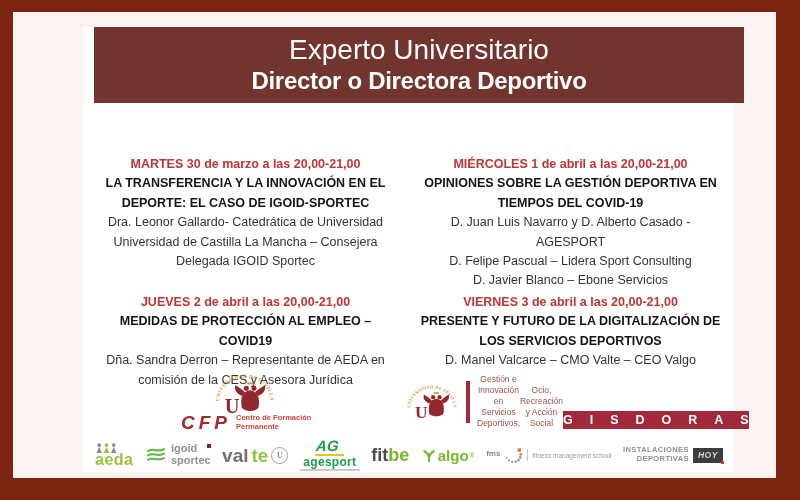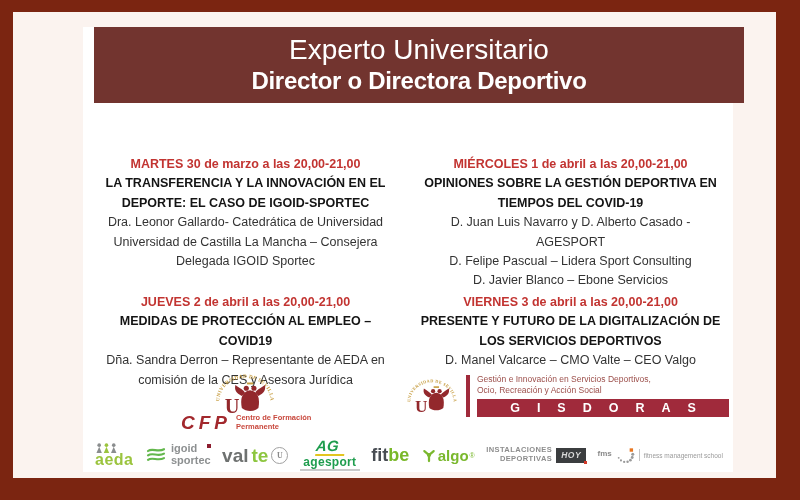--- a/index.html
+++ b/index.html
@@ -36,21 +36,21 @@
   .cfp{position:absolute;left:98px;top:344px;width:160px;}
   .cfp .crest{margin-left:30px;}
   .cfp-row{display:flex;align-items:flex-start;gap:5px;margin-top:-4px;}
   .cfp-acronym{font-size:19px;font-weight:700;color:#a2282d;letter-spacing:4px;line-height:1;font-style:italic;}
   .cfp-label{display:flex;flex-direction:column;}
   .cfp-label span{font-size:7.5px;font-weight:700;color:#c8473c;line-height:1.25;}
 
   
   .gisdoras{position:absolute;left:322px;top:347px;display:flex;align-items:center;gap:7px;}
   .gis-bar{width:4px;height:42px;background:#a02a3b;}
-  .gis-col{width:252px;display:flex;flex-direction:column;align-items:flex-start;}
+  .gis-col{width:252px;display:flex;flex-direction:row;align-items:flex-end;}
   .gis-tagline{font-size:8.5px;color:#9c4f4b;line-height:1.3;text-align:center;}
   .gis-banner{margin-top:3px;width:100%;height:18px;background:#a02a3b;display:flex;align-items:center;justify-content:center;}
   .gis-name{color:#ffffff;font-size:12.5px;font-weight:700;letter-spacing:17px;margin-right:-17px;line-height:1;}
 
   
   .partners{position:absolute;left:12px;right:10px;top:411px;height:34px;
             display:flex;align-items:center;justify-content:space-between;}
   .p-item{display:flex;align-items:center;}
 
   .aeda{flex-direction:column;align-items:flex-start;}
@@ -230,46 +230,46 @@
               <rect x="8.6" y="9" width="2.8" height="10" rx="1.4"></rect>
               <rect x="8.6" y="9" width="2.8" height="10" rx="1.4" transform="rotate(130 10 10)"></rect>
               <rect x="8.6" y="9" width="2.8" height="10" rx="1.4" transform="rotate(-130 10 10)"></rect>
               <circle cx="10" cy="10" r="2.6"></circle>
             </g>
           </svg>
           <span class="valgo-name">algo</span>
           <span class="valgo-reg">®</span>
         </div>
 
-        <div class="p-item inst">
-          <div class="inst-col">
-            <span>INSTALACIONES</span>
-            <span>DEPORTIVAS</span>
-          </div>
-          <div class="inst-badge">
-            <span>HOY</span>
-            <span class="inst-dot"></span>
-          </div>
-        </div>
-
         <div class="p-item fms">
           <span class="fms-acr">fms</span>
           <svg width="19" height="17" viewBox="0 0 20 18">
             <g fill="#9a9a9a">
               <circle cx="2.8" cy="11.5" r="1"></circle>
                 <circle cx="5.2" cy="14.2" r="1.1"></circle>
               <circle cx="8.6" cy="15.8" r="1.2"></circle>
                 <circle cx="12.2" cy="15.6" r="1.3"></circle>
               <circle cx="15.2" cy="13.9" r="1.4"></circle>
                 <circle cx="17.1" cy="11.1" r="1.5"></circle>
               <circle cx="17.7" cy="7.6" r="1.6"></circle>
             </g>
             <rect x="14.4" y="1.4" width="3.6" height="3.6" fill="#e87722"></rect>
           </svg>
           <span class="fms-div"></span>
           <span class="fms-name">fitness management school</span>
         </div>
 
+        <div class="p-item inst">
+          <div class="inst-col">
+            <span>INSTALACIONES</span>
+            <span>DEPORTIVAS</span>
+          </div>
+          <div class="inst-badge">
+            <span>HOY</span>
+            <span class="inst-dot"></span>
+          </div>
+        </div>
+
       </div>
 
     </div>
   </div>
 </div>
 
 </body></html>

